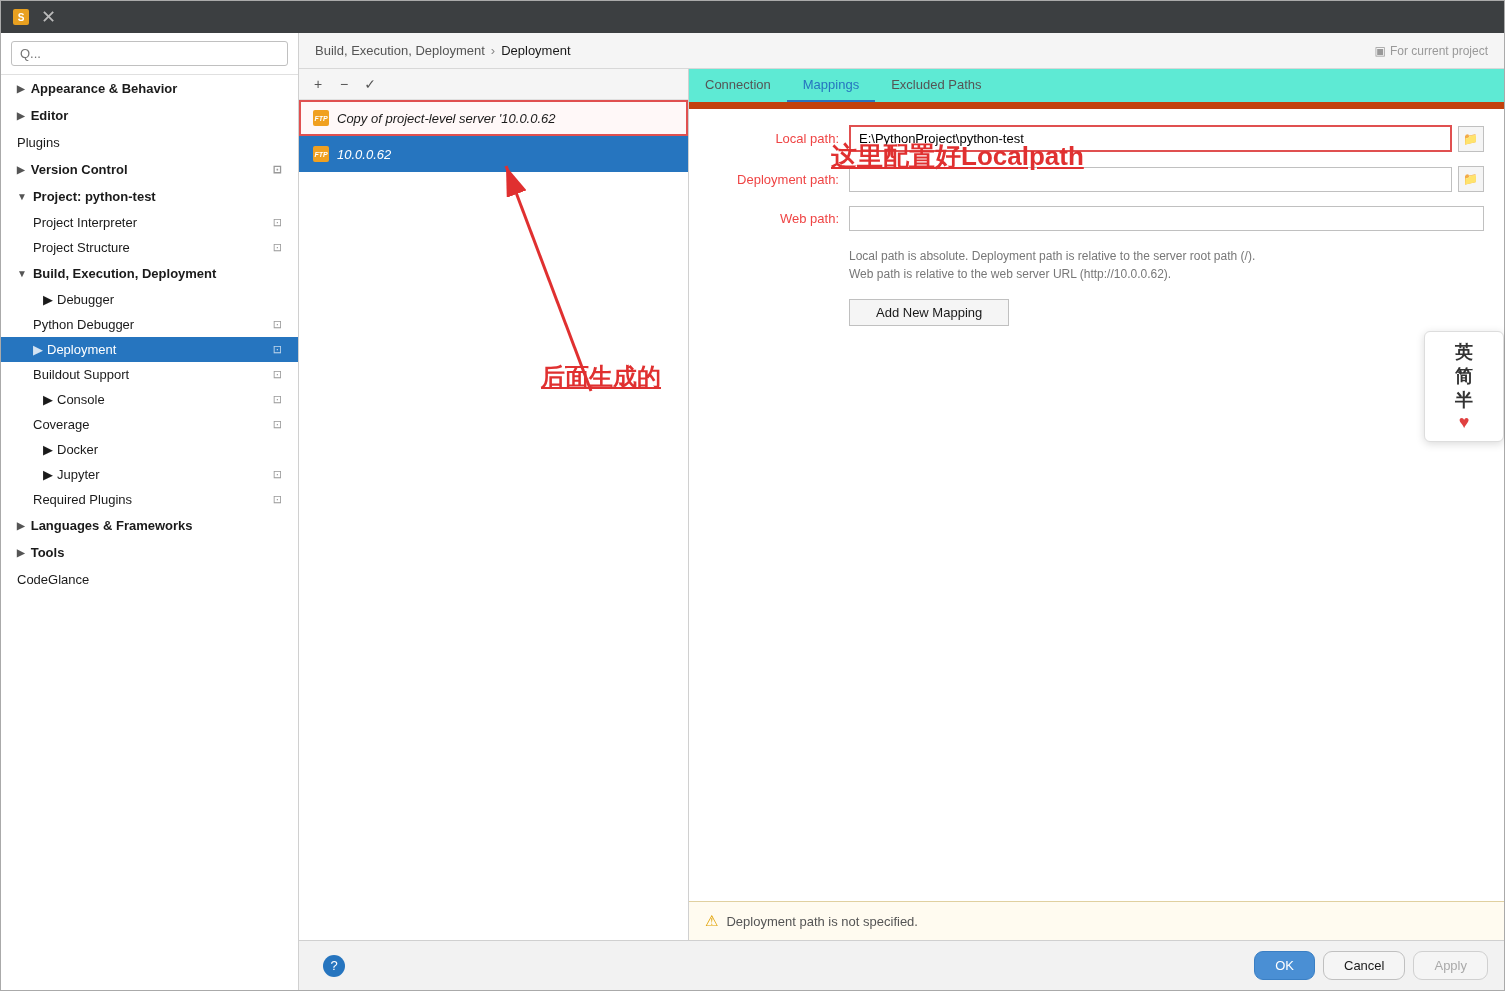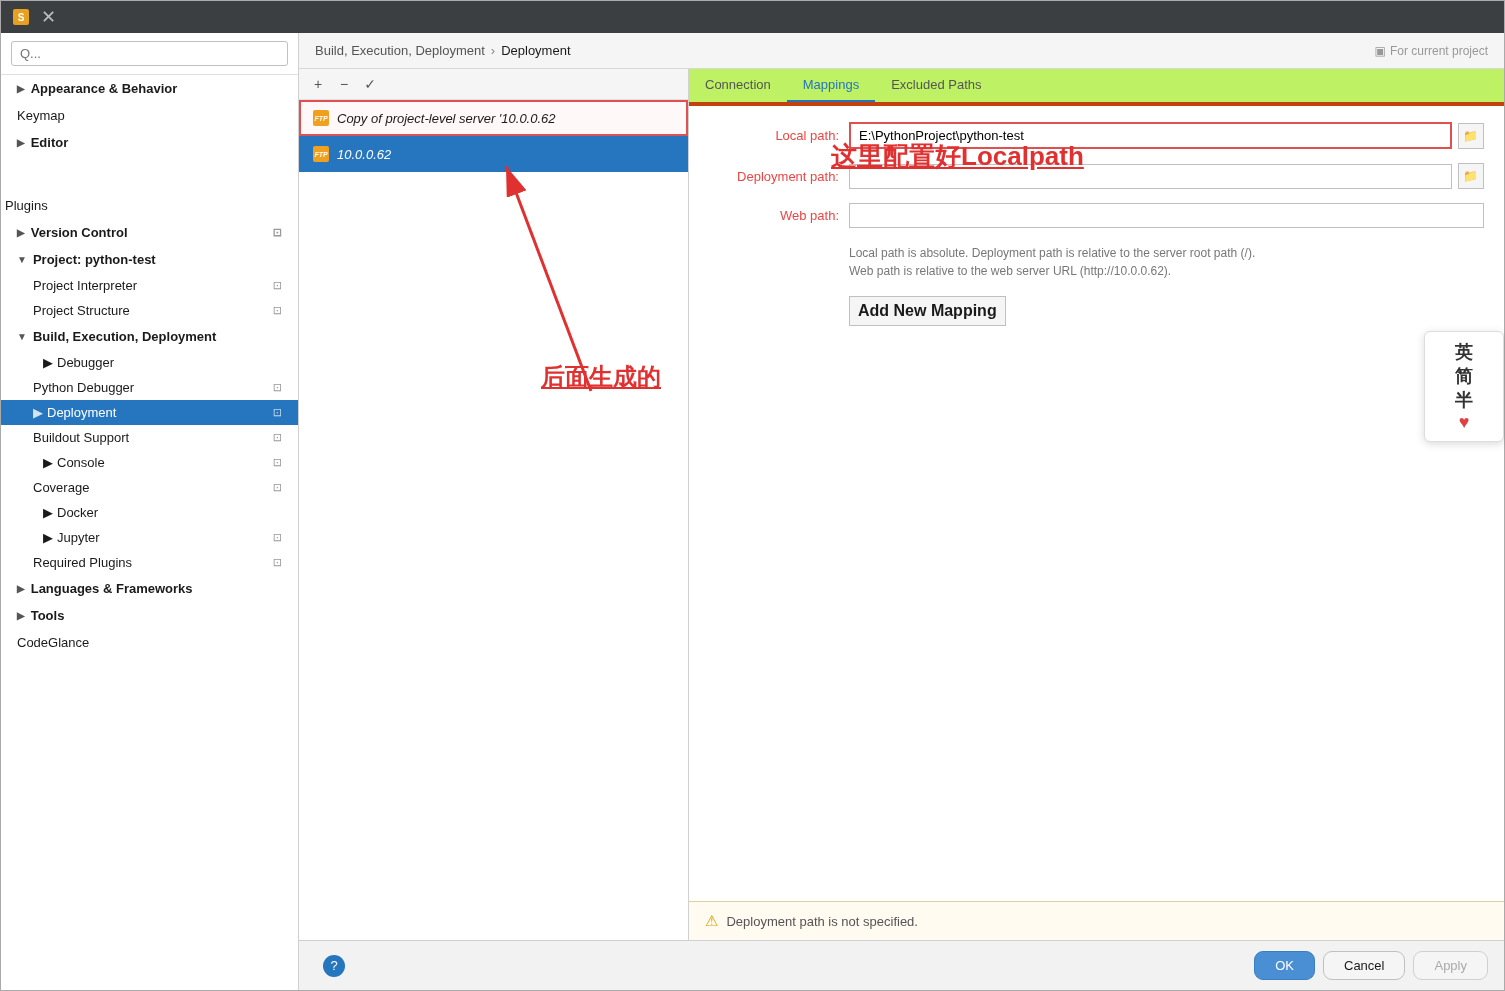--- a/index.html
+++ b/index.html
@@ -244,22 +244,22 @@
     
     .right-pane {
       flex: 1;
       display: flex;
       flex-direction: column;
       background: #fff;
     }
 
     .tabs-bar {
       display: flex;
-      border-bottom: 4px solid #c2410c;
-      background: #bef264;
+      border-bottom: 7px solid #c2410c;
+      background: #5eead4;
     }
 
     .tab {
       padding: 8px 16px;
       cursor: pointer;
       font-size: 13px;
       color: #555;
       border-bottom: 2px solid transparent;
     }
 
@@ -321,28 +321,27 @@
     }
 
     .hint-text {
       font-size: 12px;
       color: #777;
       margin: 16px 0 16px 140px;
       line-height: 1.5;
     }
 
     .add-mapping-btn {
-      padding: 5px 8px;
+      padding: 5px 26px;
       background: #f5f5f5;
       border: 1px solid #c0c0c0;
-      font-size: 16px;
+      font-size: 13px;
       cursor: pointer;
       color: #1a1a1a;
       margin-left: 140px;
-      font-weight: bold;
     }
 
     .warning-bar {
       margin-top: auto;
       padding: 10px 16px;
       background: #fffbf0;
       border-top: 1px solid #e0d0a0;
       display: flex;
       align-items: center;
       gap: 8px;
@@ -469,30 +468,27 @@
       <div class="search-box">
         <input class="search-input" type="text" placeholder="Q..." style="">
       </div>
       <div class="sidebar-scroll">
 
         <div class="sidebar-category">
           <span class="chevron">▶</span>
           <span>Appearance &amp; Behavior</span>
         </div>
 
-        <div class="sidebar-item" style="padding-left:16px;">
-          <span>Keymap</span>
-        </div>
 
         <div class="sidebar-category">
           <span class="chevron">▶</span>
           <span>Editor</span>
         </div>
 
-        <div class="sidebar-item" style="padding-left:4px;margin-top:36px;">
+        <div class="sidebar-item" style="padding-left:16px;">
           <span>Plugins</span>
         </div>
 
         <div class="sidebar-category">
           <span class="chevron">▶</span>
           <span>Version Control</span>
           <span style="margin-left:auto;" class="copy-icon">⊡</span>
         </div>
 
         <div class="sidebar-category">

